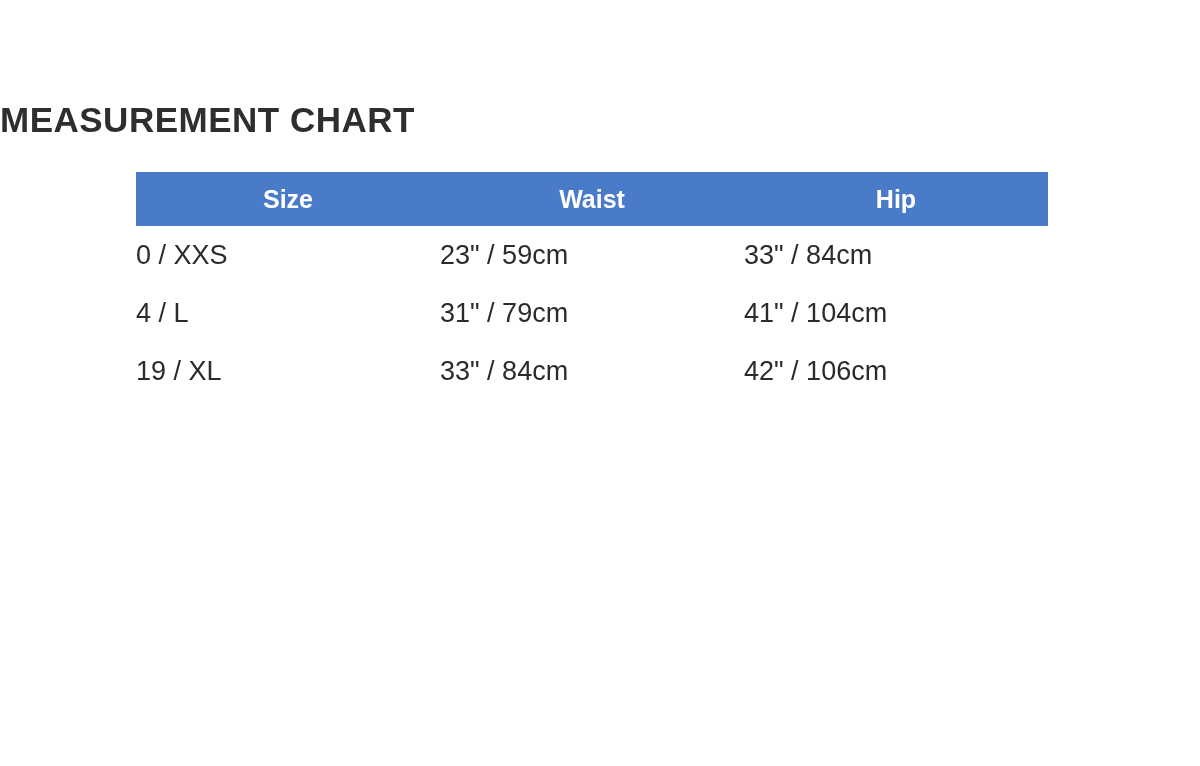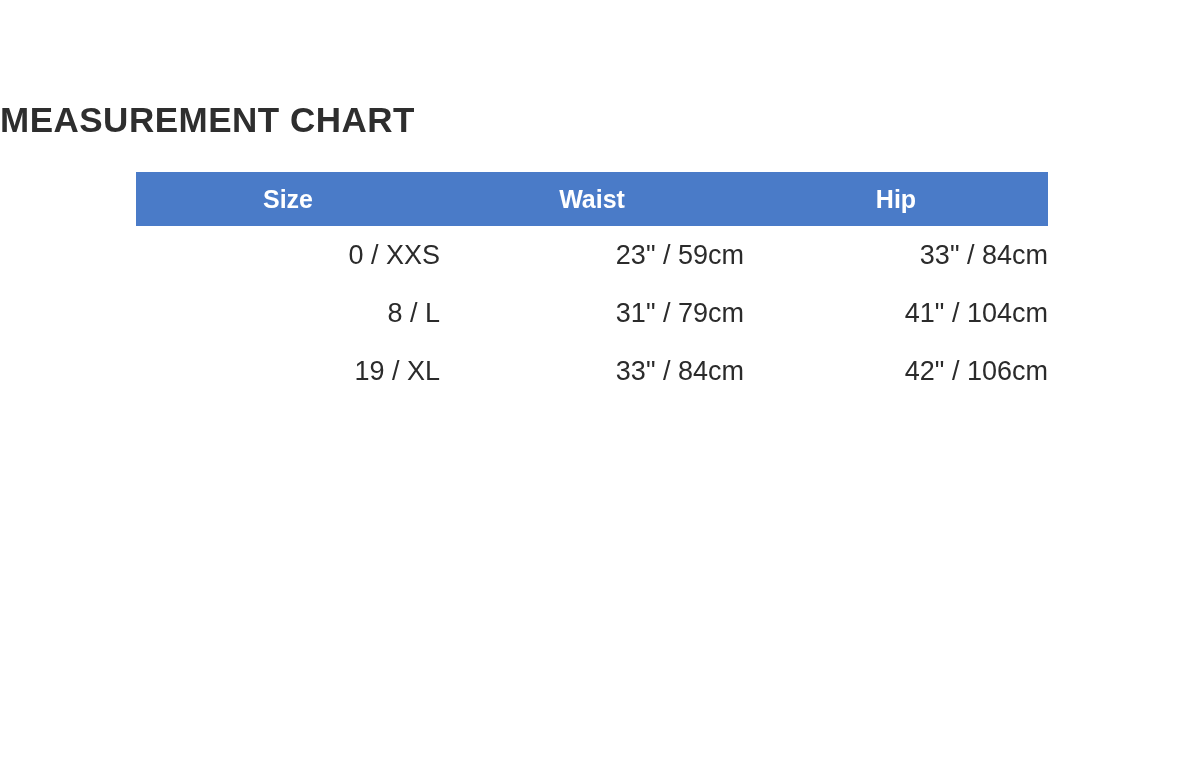--- a/index.html
+++ b/index.html
@@ -49,21 +49,21 @@
     font-weight: bold;
     height: 54px;
     line-height: 54px;
     padding: 0;
     text-align: center;
     vertical-align: middle;
   }
   table.measure tbody td {
     font-size: 27px;
     color: #2b2b2b;
-    text-align: right;
+    text-align: left;
     height: 58px;
     padding: 0;
     vertical-align: middle;
     background: #ffffff;
   }
   table.measure col.c-size { width: 304px; }
   table.measure col.c-waist { width: 304px; }
   table.measure col.c-hip { width: 304px; }
 </style>
 </head>
@@ -87,21 +87,21 @@
           <th>Hip</th>
         </tr>
       </thead>
       <tbody>
         <tr>
           <td>0 / XXS</td>
           <td>23" / 59cm</td>
           <td>33" / 84cm</td>
         </tr>
         <tr>
-          <td>8 / L</td>
+          <td>4 / L</td>
           <td>31" / 79cm</td>
           <td>41" / 104cm</td>
         </tr>
         <tr>
           <td>19 / XL</td>
           <td>33" / 84cm</td>
           <td>42" / 106cm</td>
         </tr>
       </tbody>
     </table>

